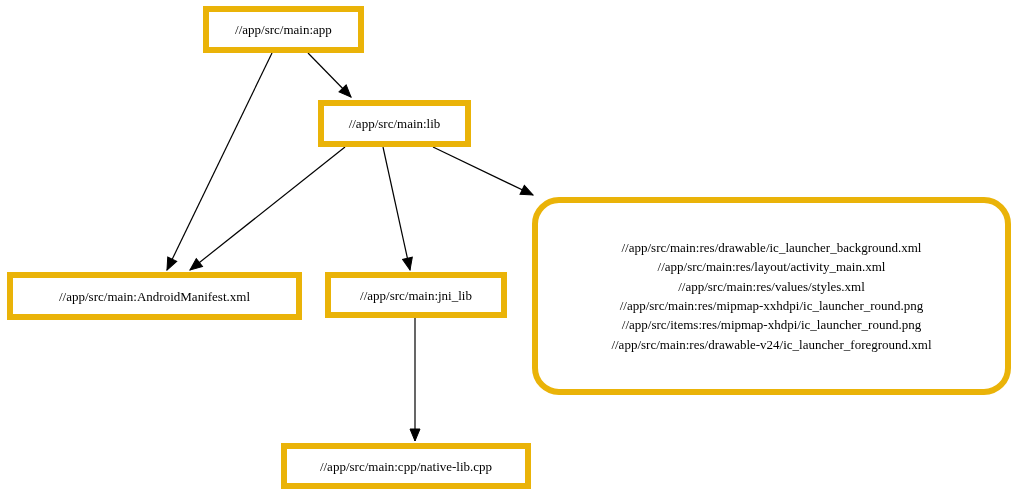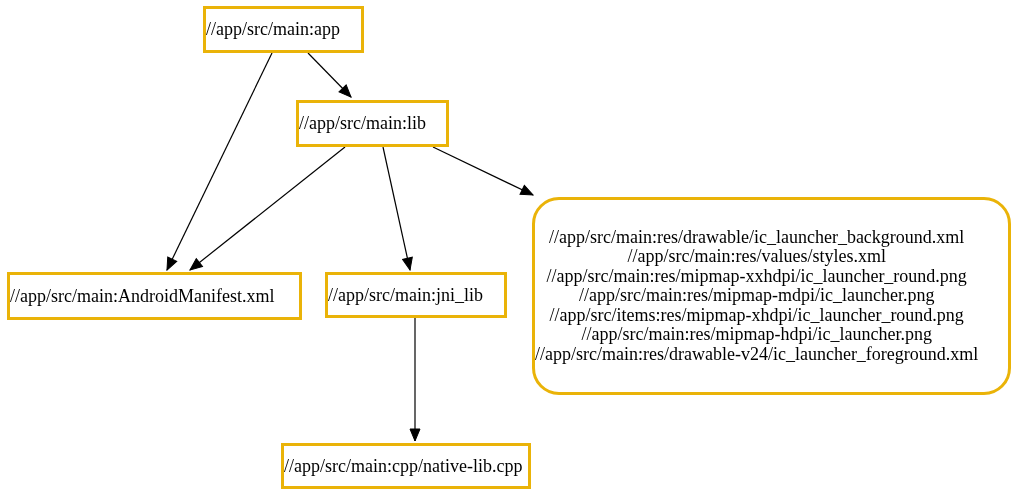--- a/index.html
+++ b/index.html
@@ -20,31 +20,32 @@
     position: absolute;
     left: 0;
     top: 0;
     width: 1018px;
     height: 496px;
     pointer-events: none;
   }
   .node {
     position: absolute;
     box-sizing: border-box;
-    border: 3px solid #eab308;
+    border: 6px solid #eab308;
     background: #ffffff;
     display: flex;
     align-items: center;
+    justify-content: center;
     text-align: center;
-    font-size: 18px;
+    font-size: 13px;
     line-height: 19px;
     white-space: nowrap;
   }
   .n-app      { left: 203px; top: 6px;   width: 161px; height: 47px; }
-  .n-lib      { left: 296px; top: 100px; width: 153px; height: 47px; }
+  .n-lib      { left: 318px; top: 100px; width: 153px; height: 47px; }
   .n-manifest { left: 7px;   top: 272px; width: 295px; height: 48px; }
   .n-jni      { left: 325px; top: 272px; width: 182px; height: 46px; }
   .n-res      { left: 532px; top: 197px; width: 479px; height: 198px; border-radius: 27px; }
   .n-native   { left: 281px; top: 443px; width: 250px; height: 46px; }
   .n-res .lines {
     display: flex;
     flex-direction: column;
     justify-content: center;
     line-height: 19.4px;
   }
@@ -84,25 +85,24 @@
     <span>//app/src/main:AndroidManifest.xml</span>
   </div>
 
   <div class="node n-jni">
     <span>//app/src/main:jni_lib</span>
   </div>
 
   <div class="node n-res">
     <div class="lines">
       <span>//app/src/main:res/drawable/ic_launcher_background.xml</span>
+      <span>//app/src/main:res/layout/activity_main.xml</span>
       <span>//app/src/main:res/values/styles.xml</span>
       <span>//app/src/main:res/mipmap-xxhdpi/ic_launcher_round.png</span>
-      <span>//app/src/main:res/mipmap-mdpi/ic_launcher.png</span>
       <span>//app/src/items:res/mipmap-xhdpi/ic_launcher_round.png</span>
-      <span>//app/src/main:res/mipmap-hdpi/ic_launcher.png</span>
       <span>//app/src/main:res/drawable-v24/ic_launcher_foreground.xml</span>
     </div>
   </div>
 
   <div class="node n-native">
     <span>//app/src/main:cpp/native-lib.cpp</span>
   </div>
 
 </div>
 

